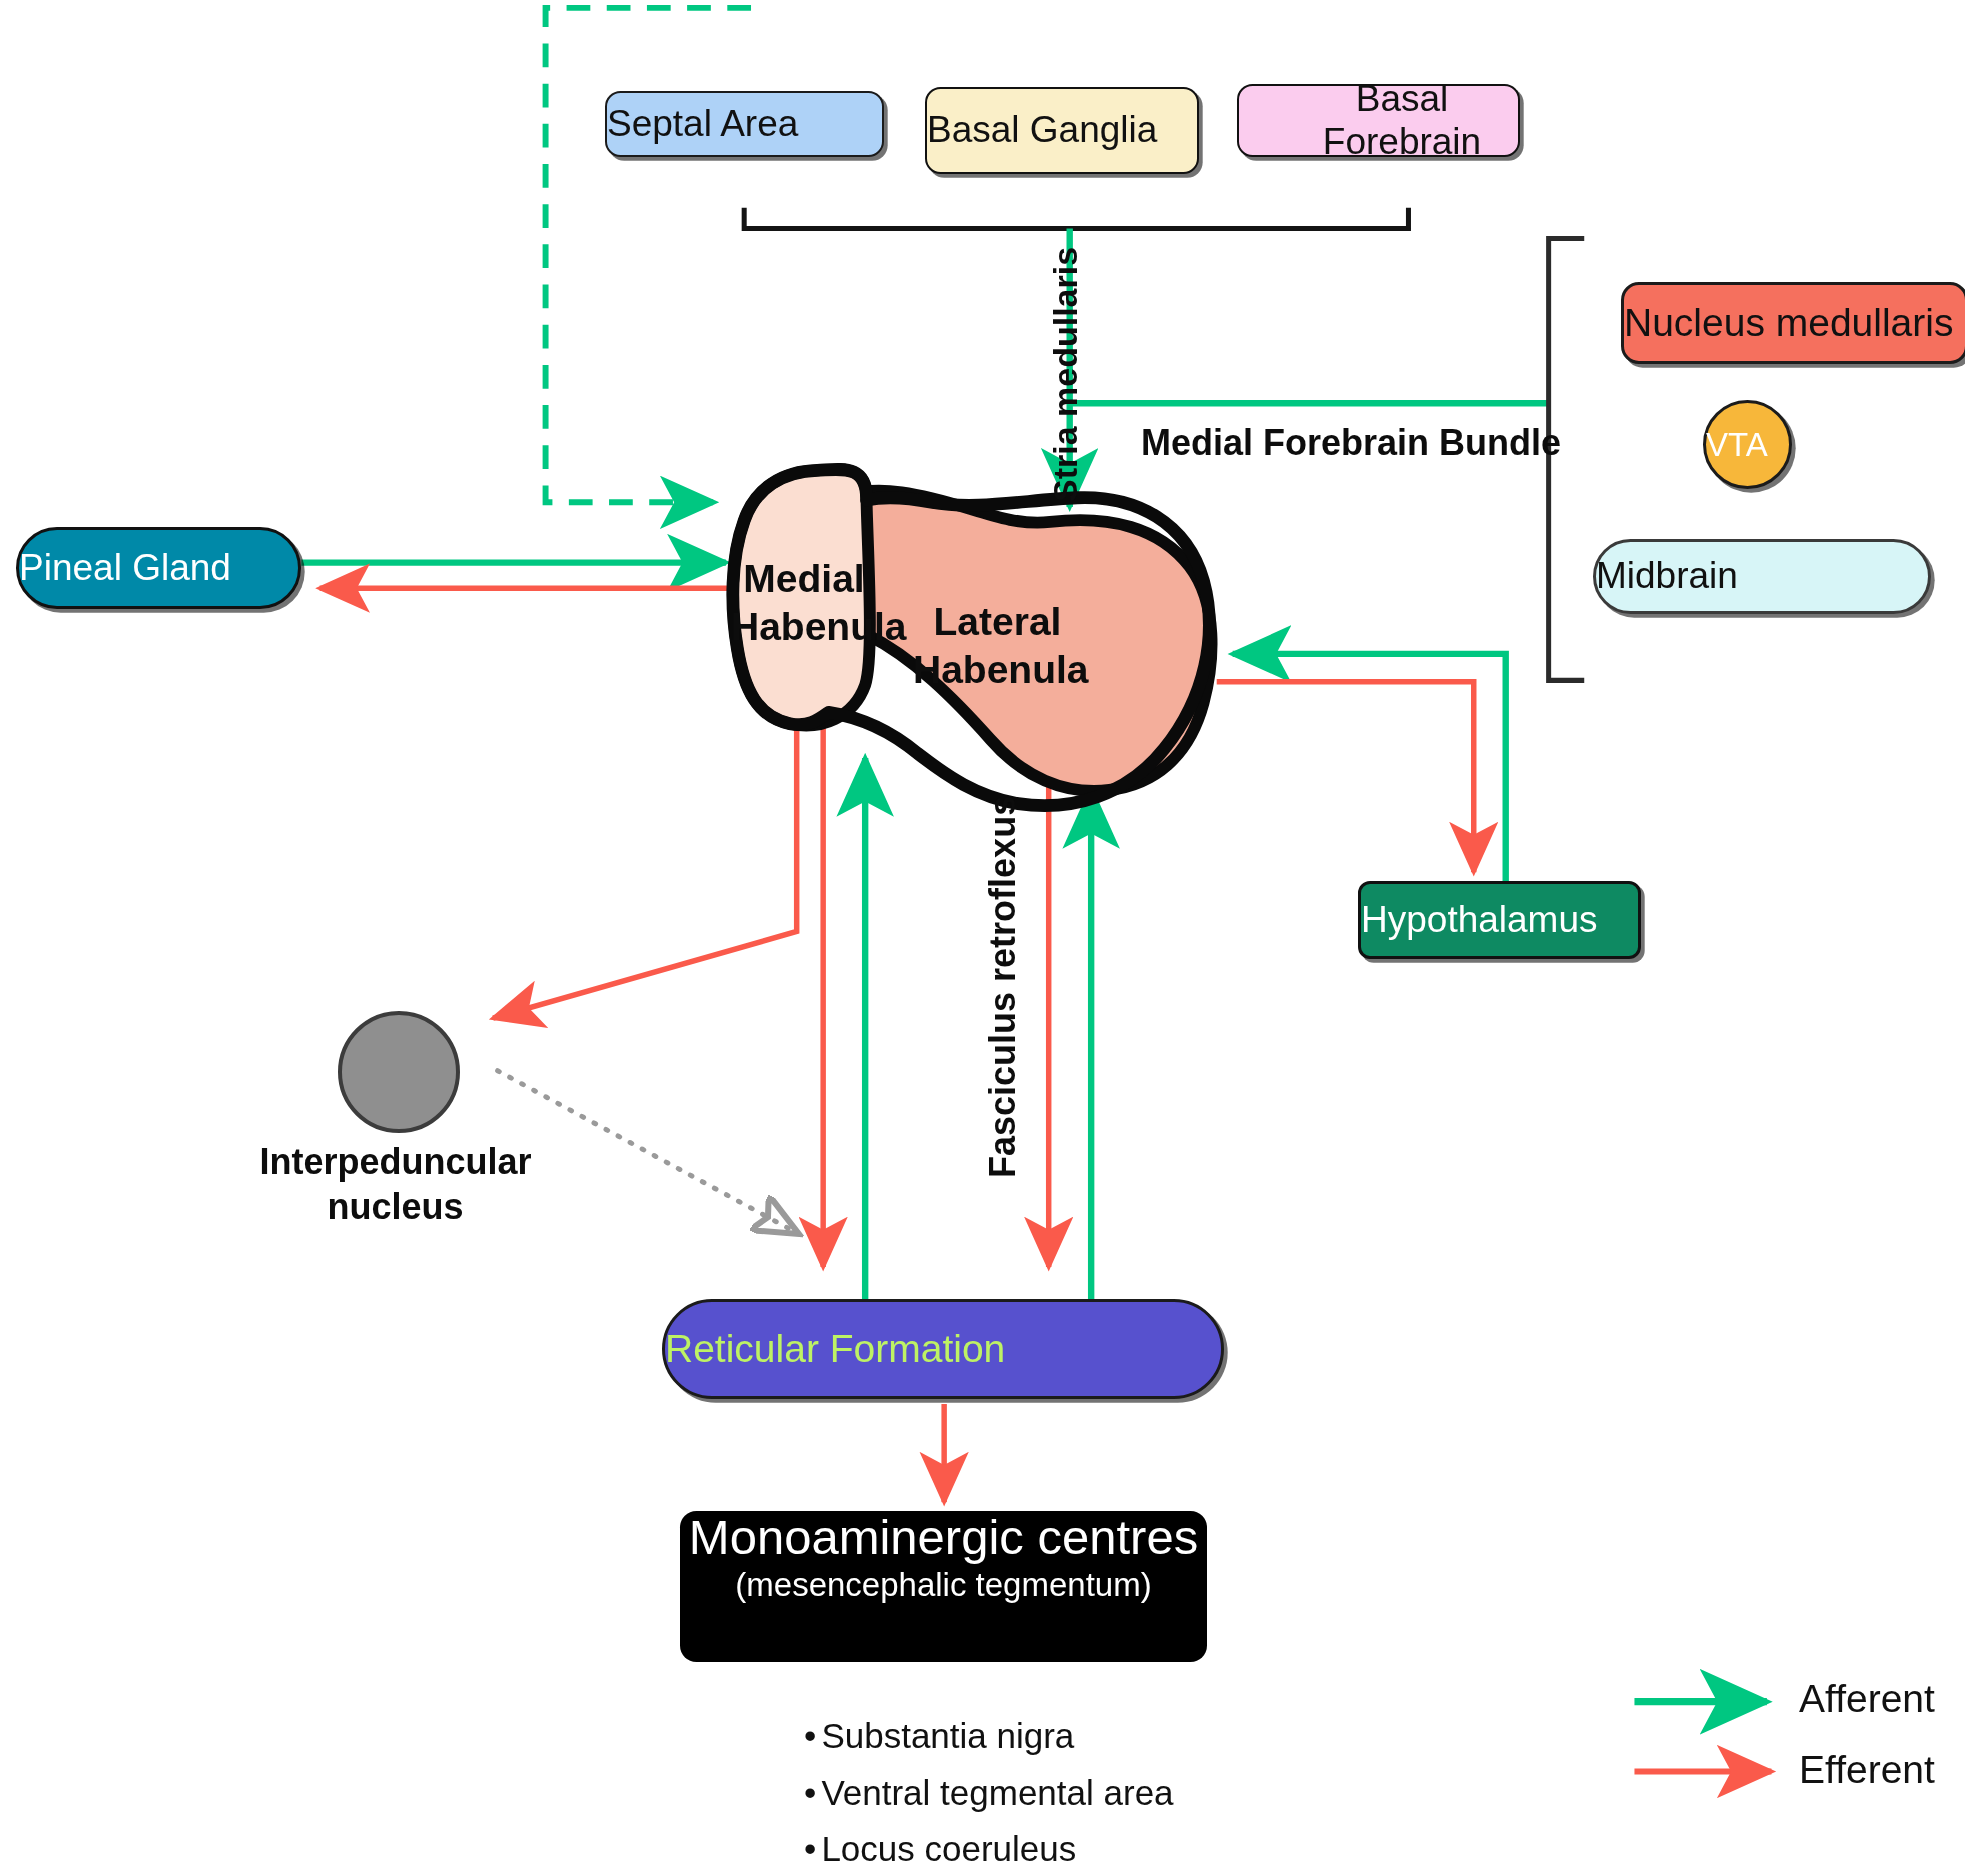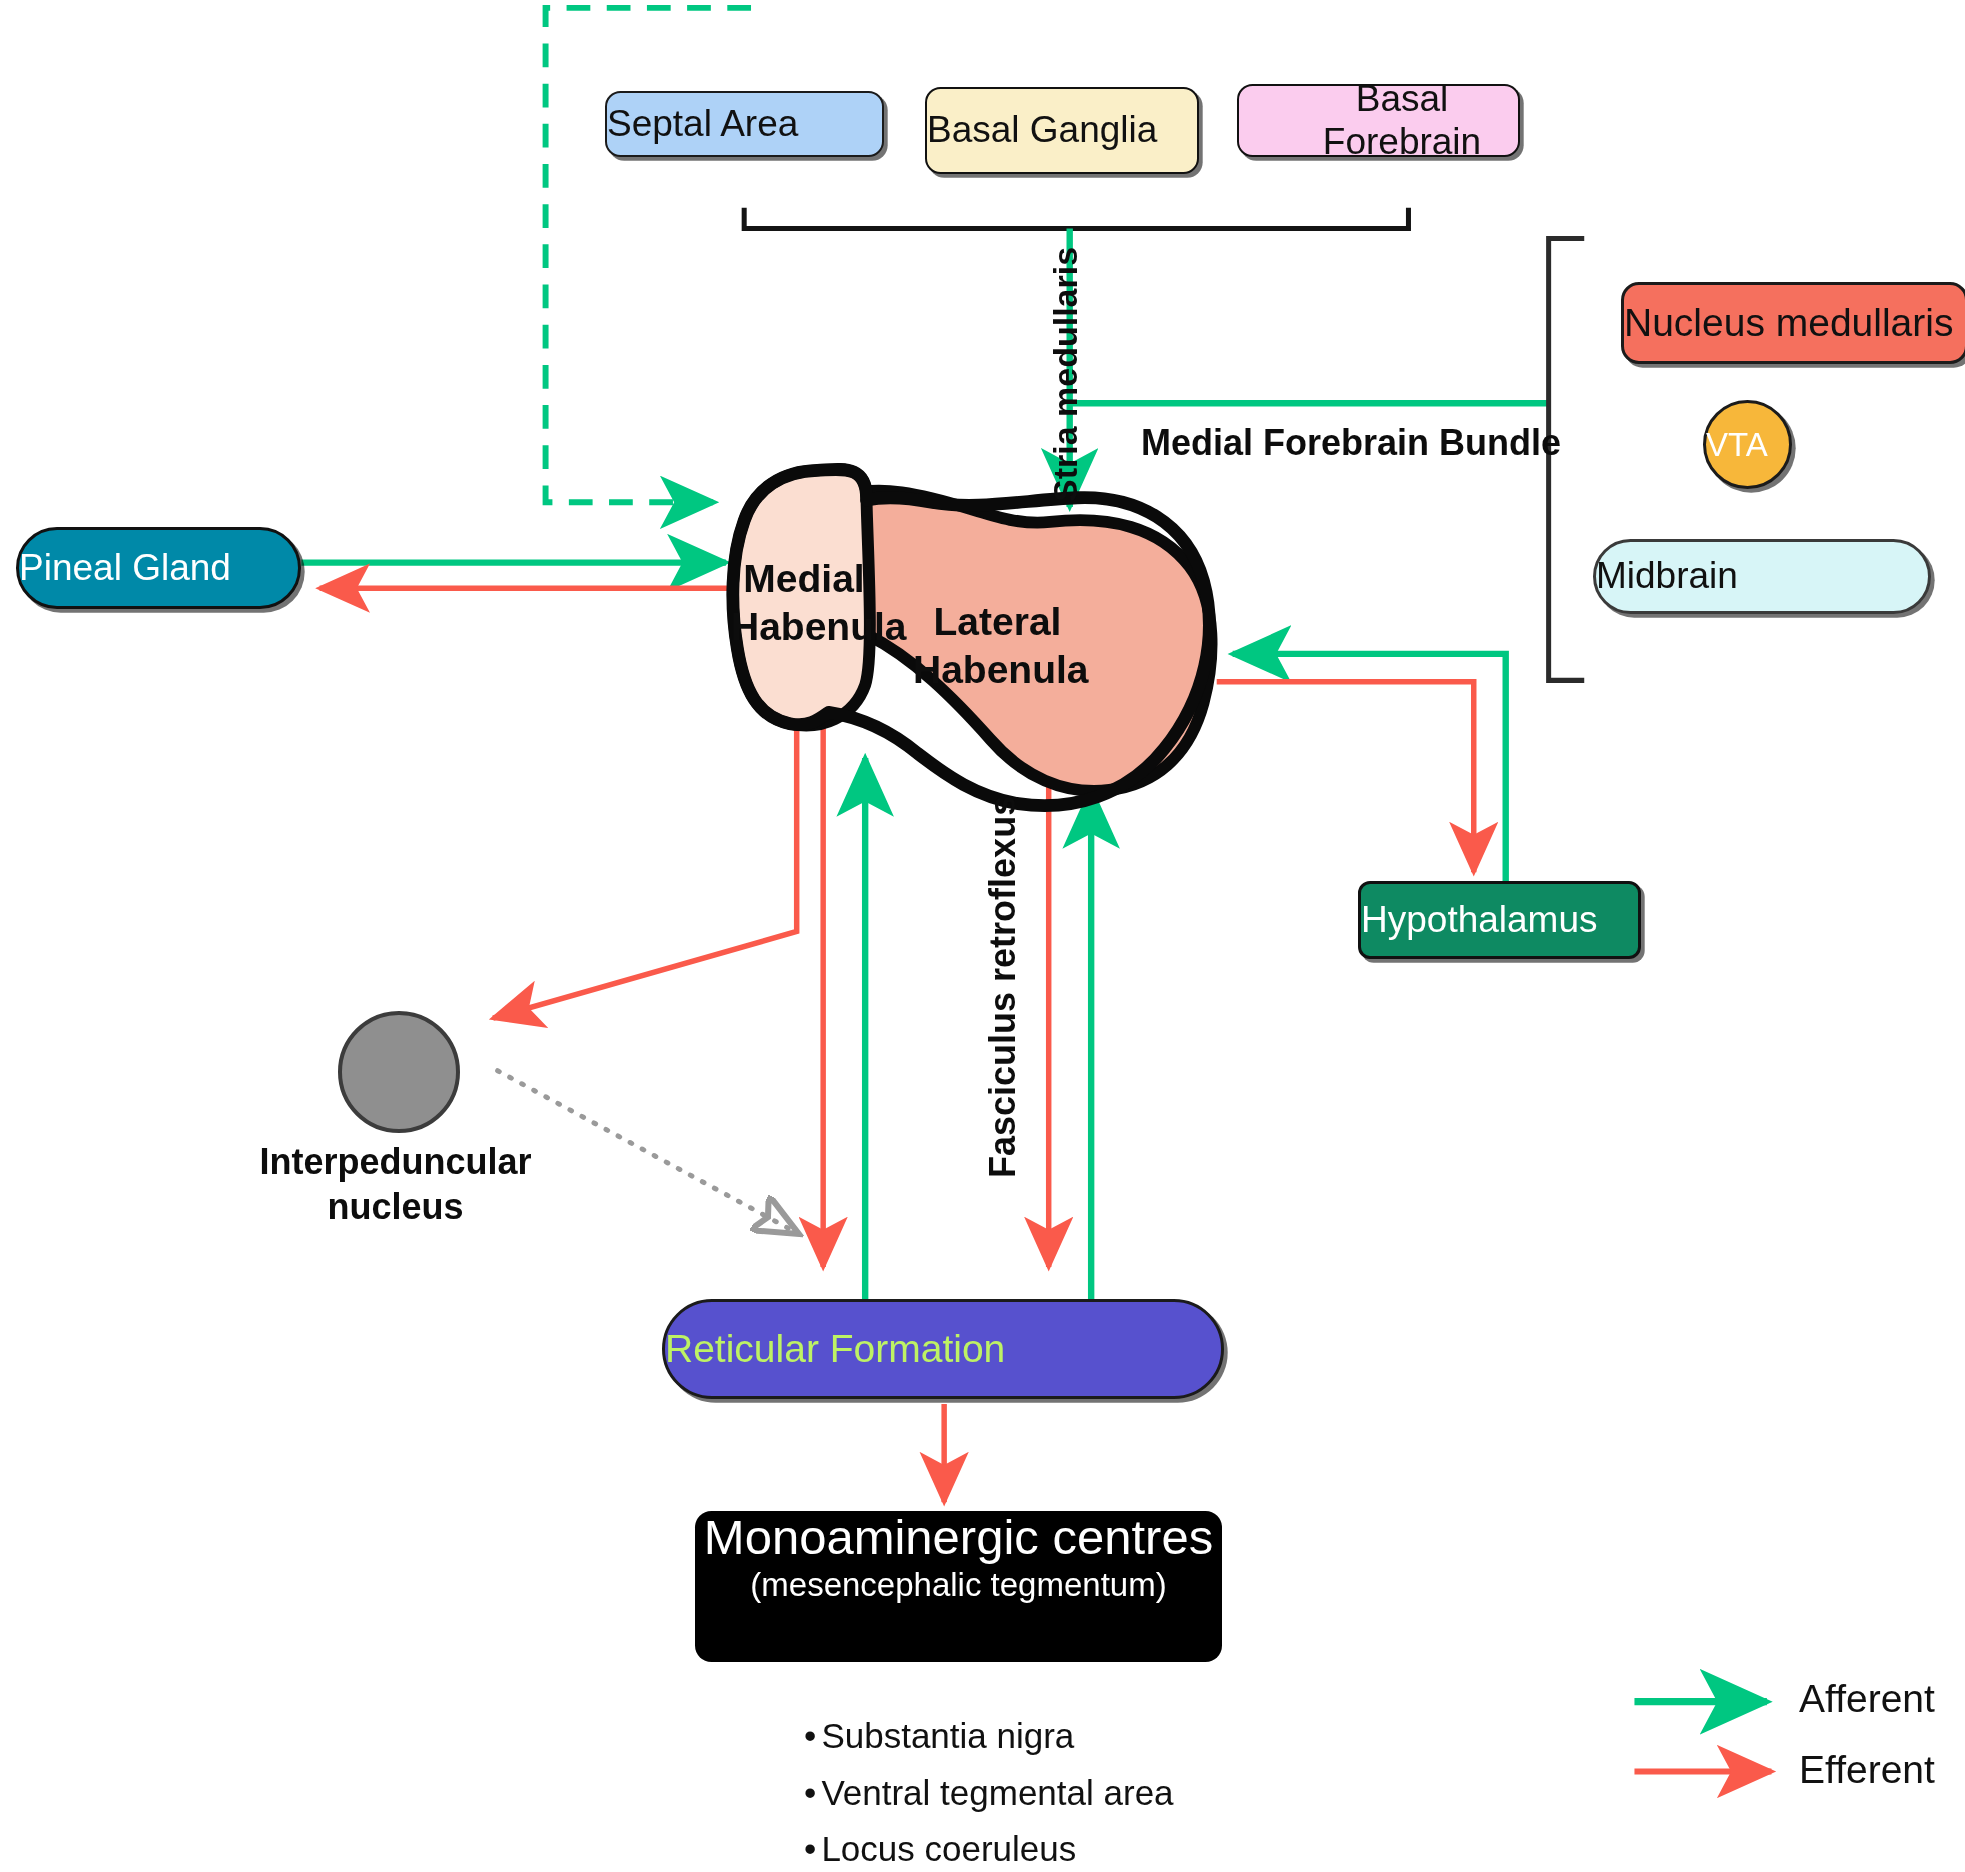--- a/index.html
+++ b/index.html
@@ -27,21 +27,21 @@
   .vta{background:#F7B73A;border:3.2px solid #1b1b1b;border-radius:50%;
        color:#ffffff;font-size:33px;}
   .midbrain{background:#D7F5F7;border:3.2px solid #3a3a3a;border-radius:50px;
             color:#111;font-size:37px;}
 
   .hypothalamus{background:#0E8A62;border:3.2px solid #111;border-radius:12px;
                 color:#ffffff;font-size:37px;}
   .reticular{background:#5751CE;border:3.2px solid #1b1b1b;border-radius:50px;
              color:#bef264;font-size:39px;}
   .monoamine{background:#000000;border:0;border-radius:16.4px;color:#ffffff;
-             flex-direction:column;margin-left:15px;}
+             flex-direction:column;}
   .monoamine .m1{font-size:49px;line-height:1.1;}
   .monoamine .m2{font-size:33px;line-height:1.2;}
 
   .hab-label{position:absolute;font-weight:bold;color:#0d0d0d;text-align:center;
              font-size:39px;line-height:1.22;}
   .bold-label{position:absolute;color:#0d0d0d;font-weight:bold;}
 
   .vlabel{position:absolute;transform-origin:0 0;font-weight:bold;color:#0d0d0d;
           white-space:nowrap;}
 

